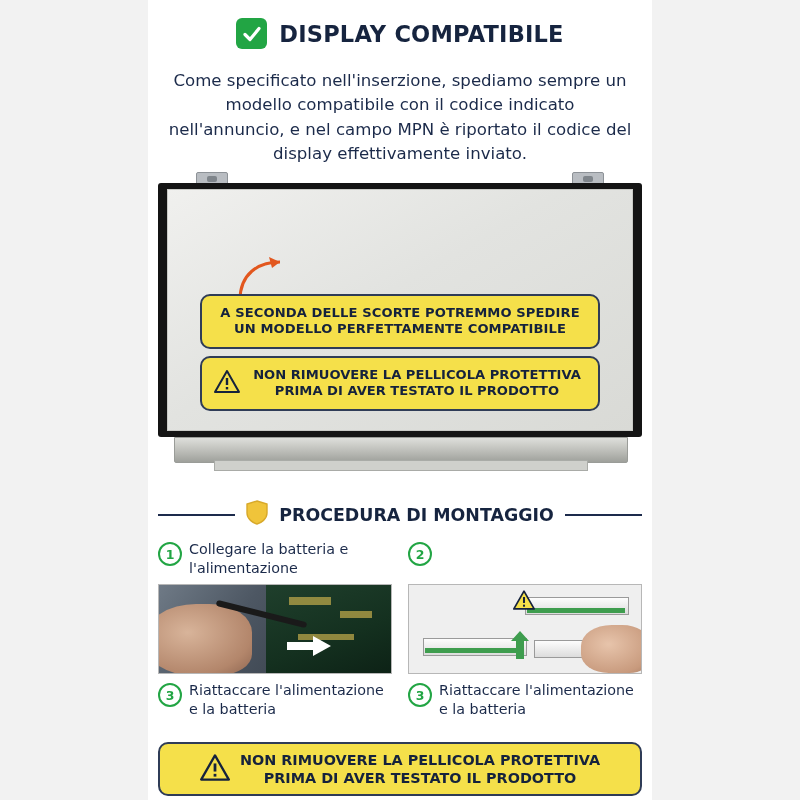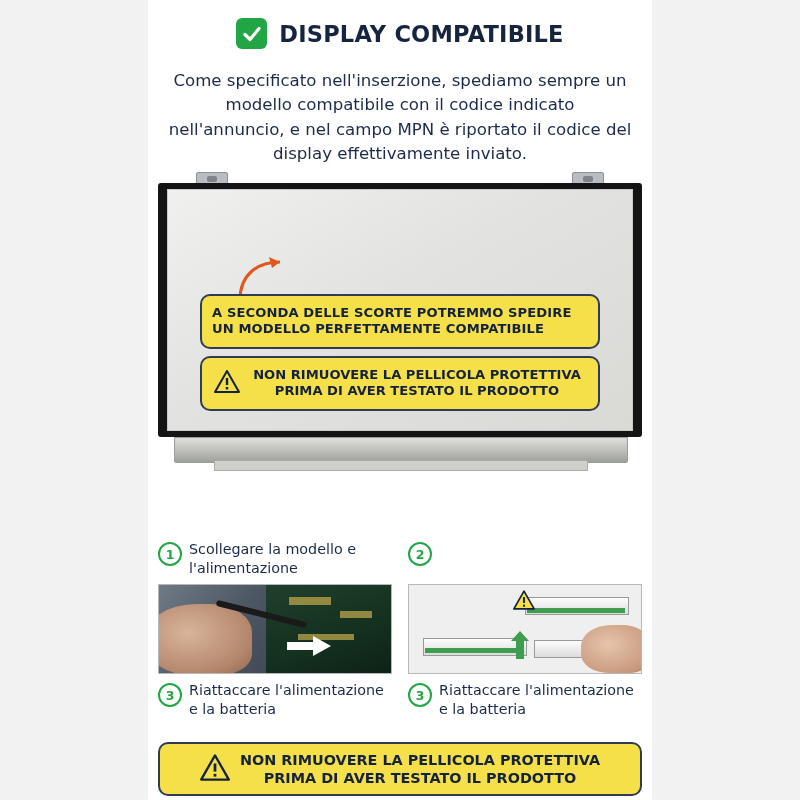--- a/index.html
+++ b/index.html
@@ -154,20 +154,21 @@
   }
 
   .callout {
     position: absolute;
     left: 42px;
     width: 400px;
     background: #f5e04a;
     border: 2px solid #2f3c57;
     border-radius: 10px;
     box-sizing: border-box;
+    text-align: center;
     font-weight: bold;
     color: #15223c;
     line-height: 1.25;
     padding: 9px 10px;
   }
   .callout.one {
     top: 122px;
     font-size: 13.1px;
     letter-spacing: 0.1px;
   }
@@ -393,27 +394,37 @@
             <rect x="11.8" y="17" width="2.4" height="2.4" fill="#15223c"></rect>
           </svg>
         </span>
         <span class="txt">
           <span>NON RIMUOVERE LA PELLICOLA PROTETTIVA</span><br>
           <span>PRIMA DI AVER TESTATO IL PRODOTTO</span>
         </span>
       </div>
     </div>
 
+    <div class="proc-head">
+      <div class="rule"></div>
+      <span class="shield">
+        <svg width="22" height="25" viewBox="0 0 22 25">
+          <path d="M11 1 L21 4 V13 C21 19, 15 23, 11 24 C7 23, 1 19, 1 13 V4 Z" fill="#f0c43a" stroke="#d8a92a" stroke-width="1.4"></path>
+        </svg>
+      </span>
+      <div class="lbl">PROCEDURA DI MONTAGGIO</div>
+      <div class="rule"></div>
+    </div>
 
     <div class="steps">
 
       <div class="col">
         <div class="step-line">
           <div class="num">1</div>
-          <div class="step-txt">Scollegare la modello e l'alimentazione</div>
+          <div class="step-txt">Collegare la batteria e l'alimentazione</div>
         </div>
         <div class="photo p1">
           <div class="board"></div>
           <div class="chip" style="left:56%;top:14%;width:18%;height:9%"></div>
           <div class="chip" style="left:78%;top:30%;width:14%;height:7%"></div>
           <div class="chip" style="left:60%;top:56%;width:24%;height:6%"></div>
           <div class="hand"></div>
           <div class="tool"></div>
           <div class="arrow-w">
             <svg width="44" height="20" viewBox="0 0 44 20">

